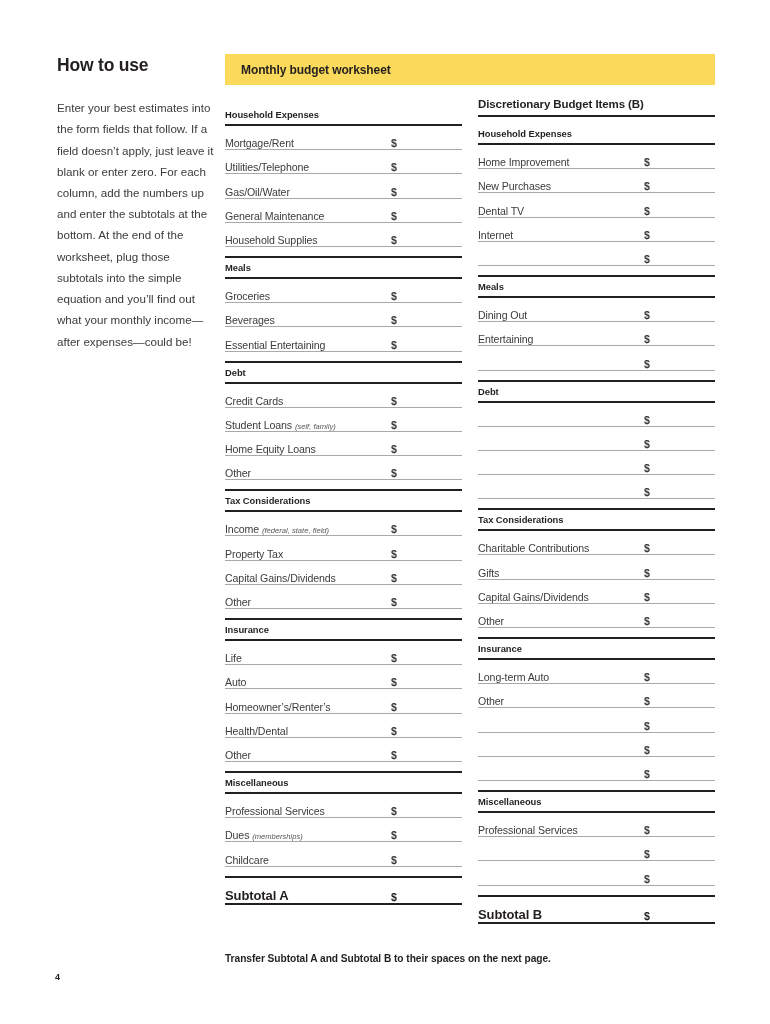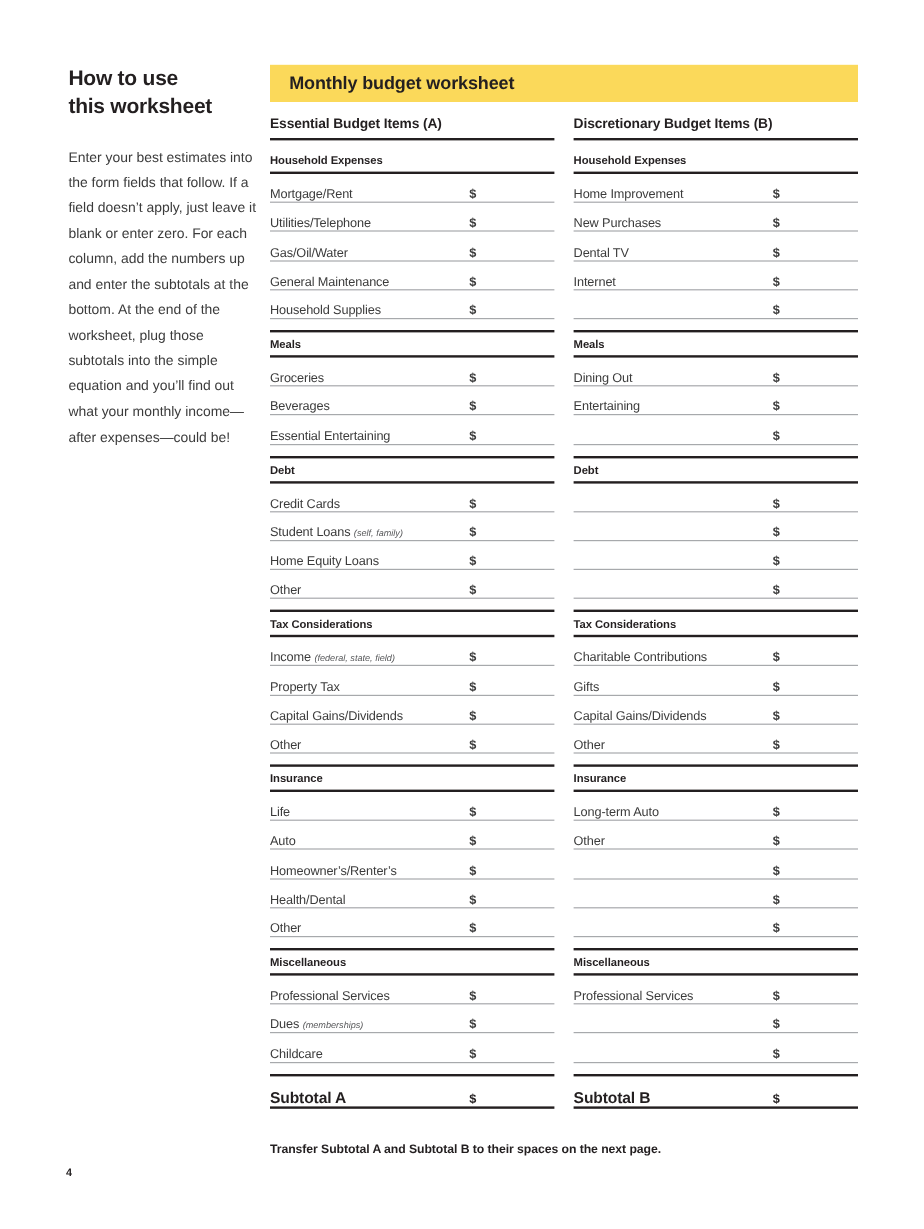--- a/index.html
+++ b/index.html
@@ -48,21 +48,21 @@
   }
   .banner {
     background: #fbd95a;
     height: 31px;
     display: flex;
     align-items: center;
     padding-left: 16px;
     box-sizing: border-box;
   }
   .banner-text {
-    font-size: 15px;
+    font-size: 12px;
     font-weight: bold;
     letter-spacing: -0.1px;
     color: #231f20;
   }
 
   .columns {
     display: flex;
     gap: 16px;
     margin-top: 13px;
   }
@@ -155,34 +155,32 @@
     font-weight: bold;
     color: #231f20;
   }
 </style>
 </head>
 <body>
 
 <div class="sidebar">
   <h1 class="sidebar-title">
     <span>How to use</span>
-    <span class="l2">this worksheet</span>
   </h1>
   <p class="sidebar-body">Enter your best estimates into the form fields that follow. If a field doesn’t apply, just leave it blank or enter zero. For each column, add the numbers up and enter the subtotals at the bottom. At the end of the worksheet, plug those subtotals into the simple equation and you’ll find out what your monthly income—after expenses—could be!</p>
 </div>
 
 <div class="worksheet">
 
   <div class="banner">
     <span class="banner-text">Monthly budget worksheet</span>
   </div>
 
   <div class="columns" id="columns-root">
       <div class="col">
-        <div class="col-title">Essential Budget Items (A)</div>
         <div class="section first">
           <div class="section-head">Household Expenses</div>
           <div class="row">
             <span class="row-label">Mortgage/Rent</span>
             <span class="row-amount">$</span>
           </div>
           <div class="row">
             <span class="row-label">Utilities/Telephone</span>
             <span class="row-amount">$</span>
           </div>

